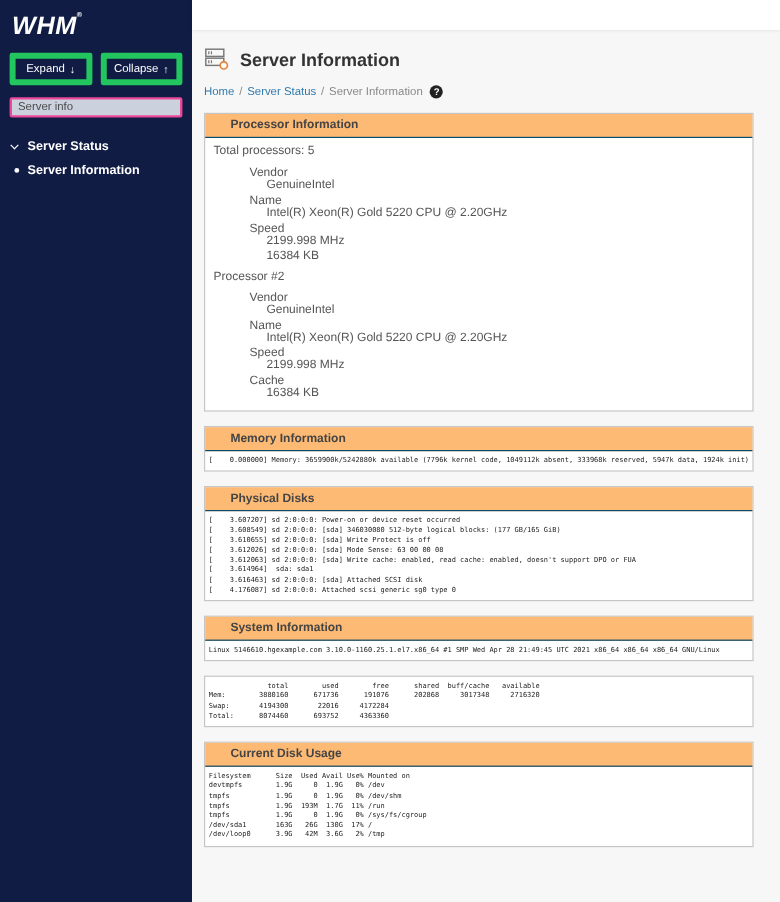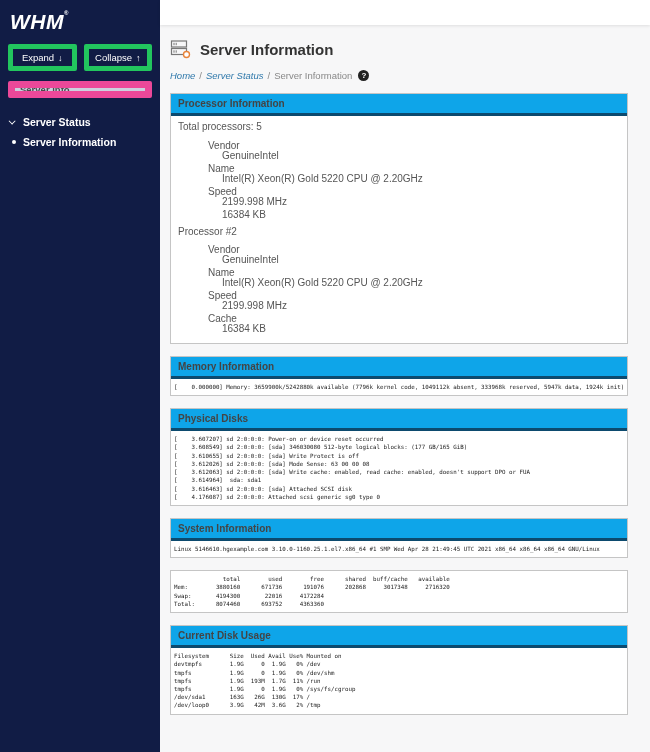--- a/index.html
+++ b/index.html
@@ -18,23 +18,23 @@
           letter-spacing:.5px; padding:2px 0 10px 2px; }
   .logo sup { font-size:6px; font-style:normal; vertical-align:top; }
   .btn-row { display:flex; gap:7px; margin-bottom:10px; }
   .side-btn {
     flex:1; background:transparent; border:5px solid #22c55e; border-radius:2px;
     color:#fff; font-size:9.5px; font-family:inherit; padding:3px 0; cursor:pointer;
     display:flex; align-items:center; justify-content:center; gap:4px;
   }
   .side-btn .arrow { font-size:9px; }
   .search-input {
-    width:100%; height:17px; background:#ccd1de; border:7px solid #ec4899;
+    width:100%; height:17px; background:#ccd1de; border:2px solid #ec4899;
     border-radius:2px; font-size:9.5px; color:#333; padding:0 5px;
-    font-family:inherit; margin-bottom:12px;font-weight:bold;
+    font-family:inherit; margin-bottom:12px;
   }
   .search-input::placeholder { color:#4a4a4a; opacity:1; }
   .nav { margin-top:2px; }
   .nav-item {
     display:flex; align-items:center; gap:7px; color:#fff; font-weight:bold;
     font-size:10.5px; padding:4px 2px; cursor:pointer;
   }
   .chev {
     width:5px; height:5px; border-left:1.6px solid #fff; border-bottom:1.6px solid #fff;
     transform:rotate(-45deg) translateY(-2px); display:inline-block; margin-left:1px;
@@ -45,30 +45,30 @@
   
   .main { flex:1; display:flex; flex-direction:column; background:#f7f7f8; }
   .main-top { height:25px; background:#fff; box-shadow:0 1px 3px rgba(0,0,0,.10); }
   .content { padding:13px 22px 10px 10px; }
 
   .page-header { display:flex; align-items:center; gap:9px; margin-bottom:9px; }
   .page-title { font-size:15px; font-weight:bold; color:#333; }
 
   .breadcrumb { font-size:9.5px; color:#888; margin-bottom:12px;
                 display:flex; align-items:center; gap:4px; }
-  .breadcrumb a { color:#3079ab; text-decoration:none; cursor:pointer;font-style:italic; }
+  .breadcrumb a { color:#3079ab; text-decoration:none; cursor:pointer; }
   .help-badge {
     width:11px; height:11px; border-radius:50%; background:#222; color:#fff;
     font-size:8px; font-weight:bold; display:inline-flex; align-items:center;
     justify-content:center; margin-left:2px; cursor:pointer;
   }
 
   .section { border:1px solid #c5c5c5; background:#fff; margin-bottom:12px; }
   .section-header {
-    background:#0ea5e9; border-bottom:3px solid #0c4a6e; padding:4px 7px;
+    background:#fdba74; border-bottom:1px solid #0c4a6e; padding:4px 21px;
     font-size:10px; font-weight:bold; color:#444;
   }
   .section-body { padding:6px 7px; }
 
   .proc-line { line-height:10px; margin-bottom:9px; color:#555; }
   .proc-name { line-height:10px; margin:7px 0 8px 0; color:#555; }
   .spec-pair { margin:0 0 3px 0; }
   .spec-label { margin-left:30px; line-height:10px; color:#555; }
   .spec-value { margin-left:44px; line-height:10px; color:#555; }
 

